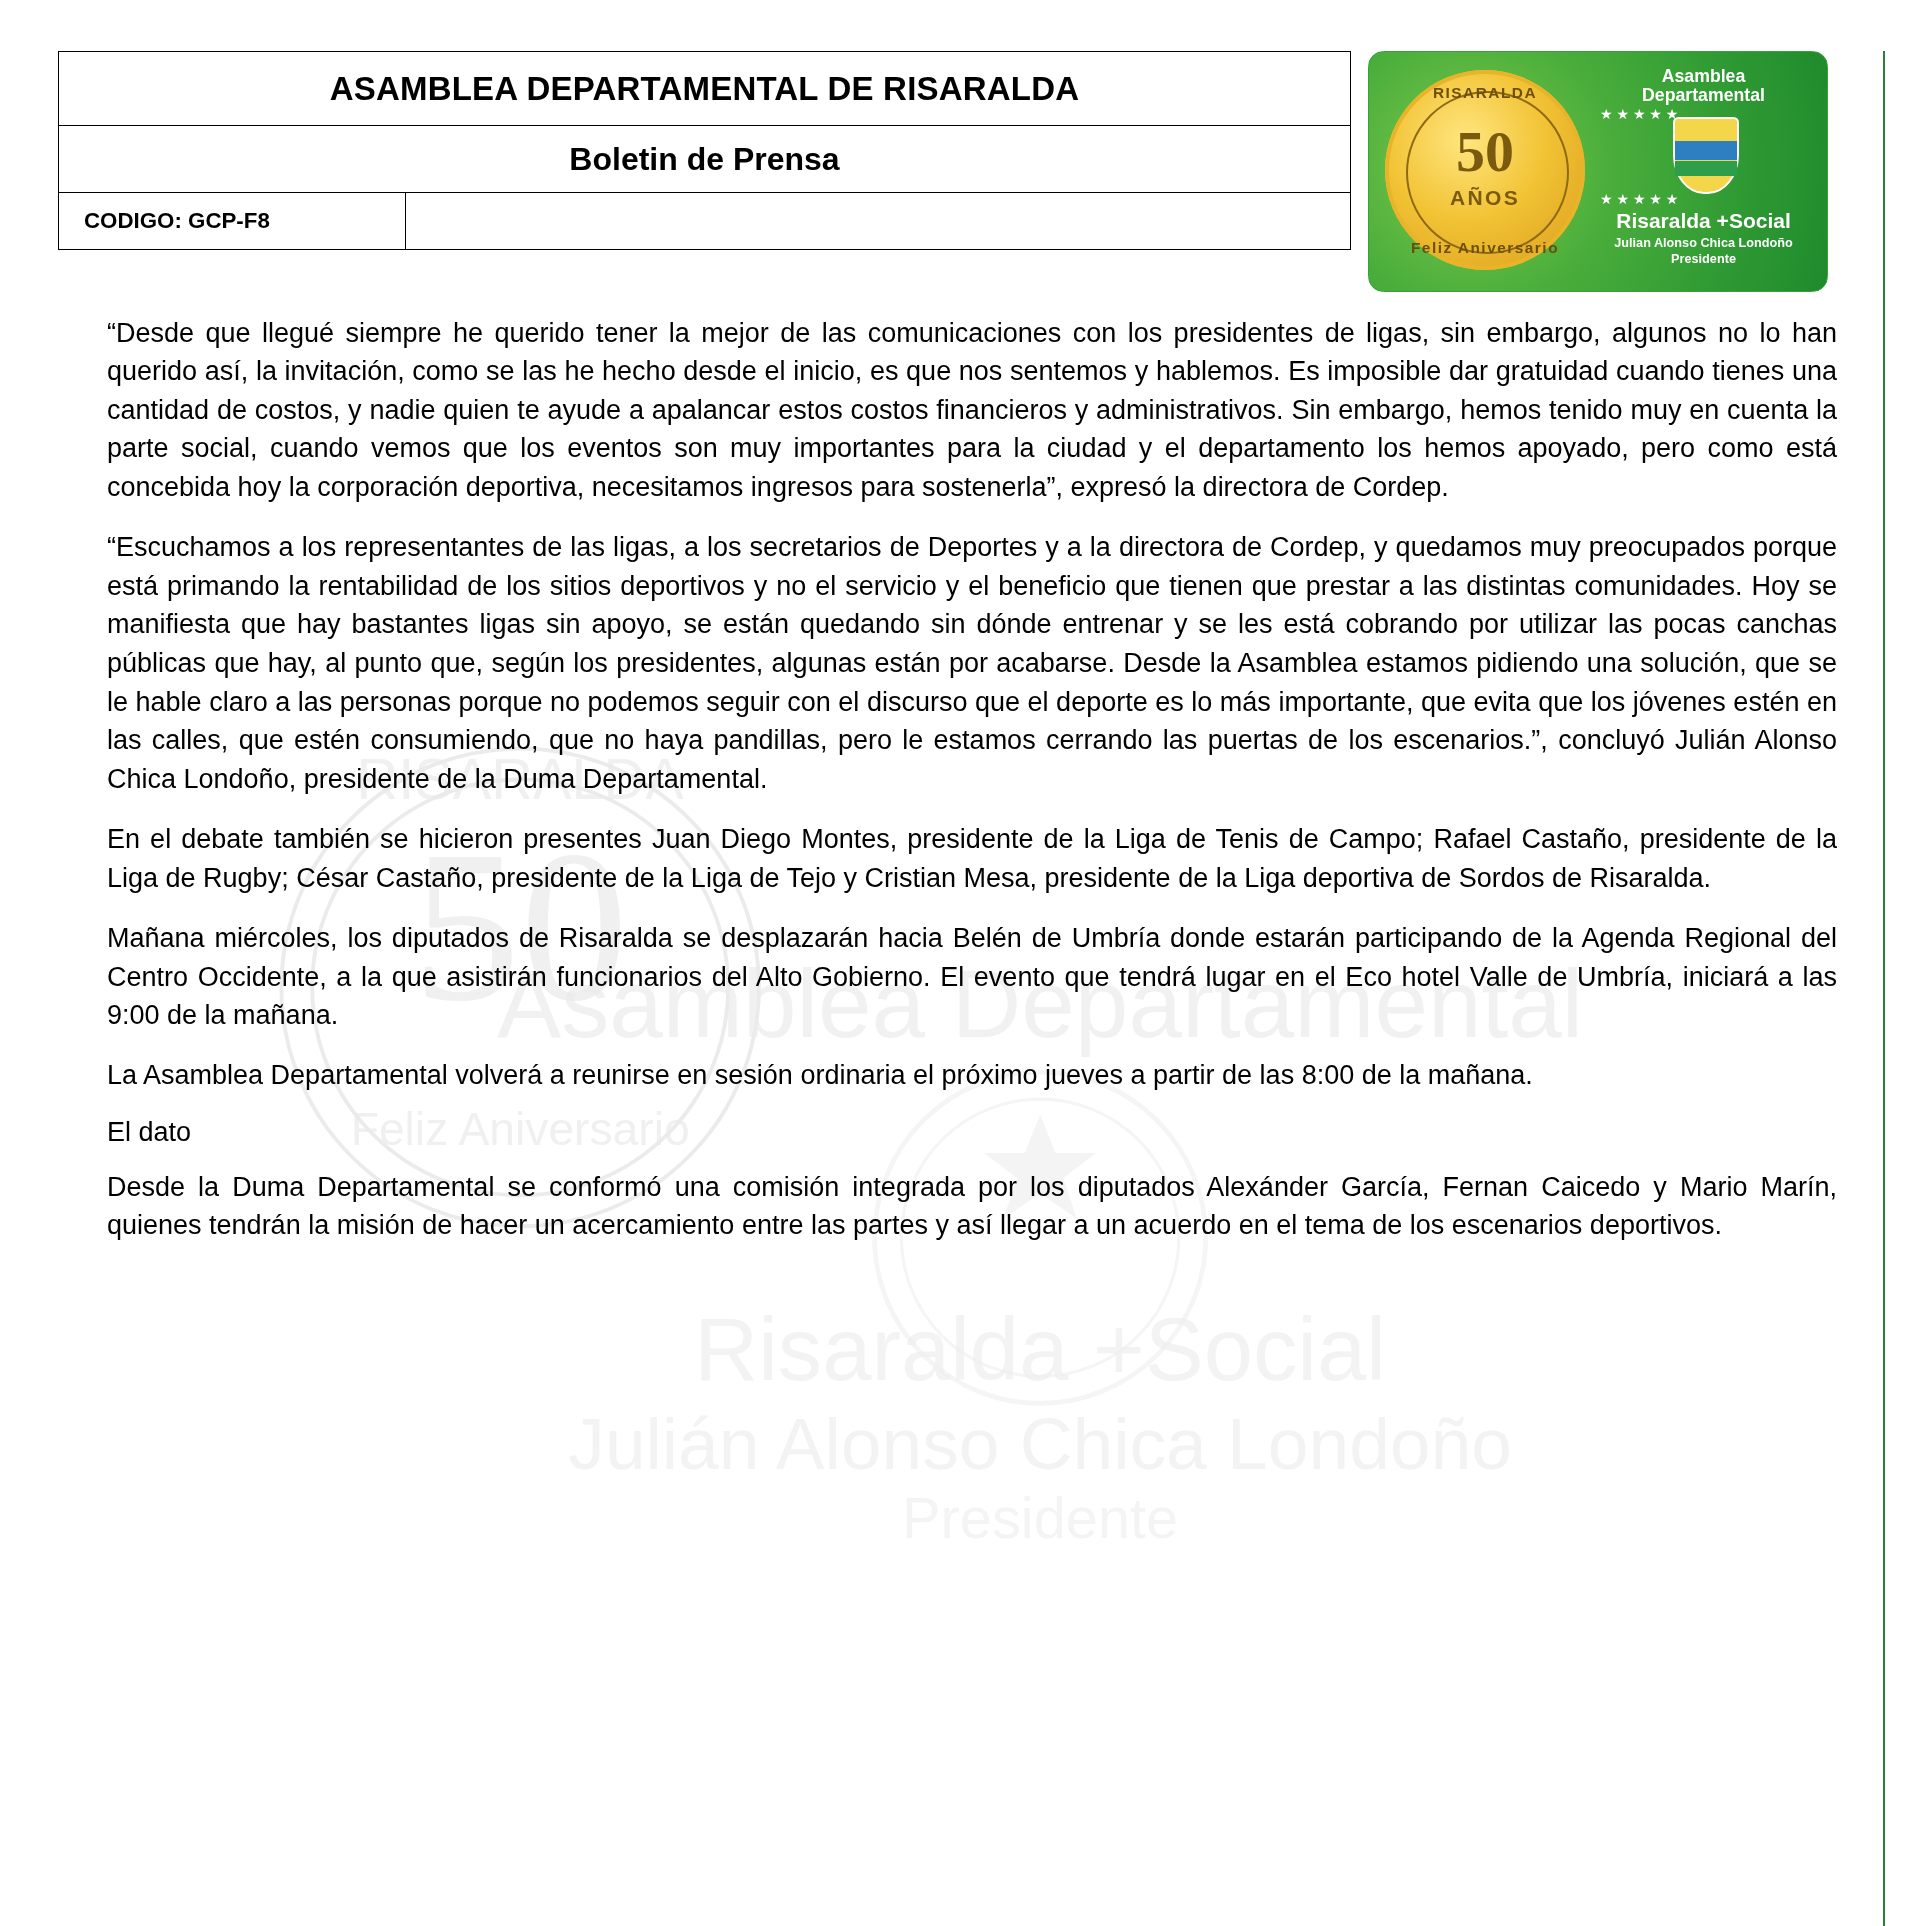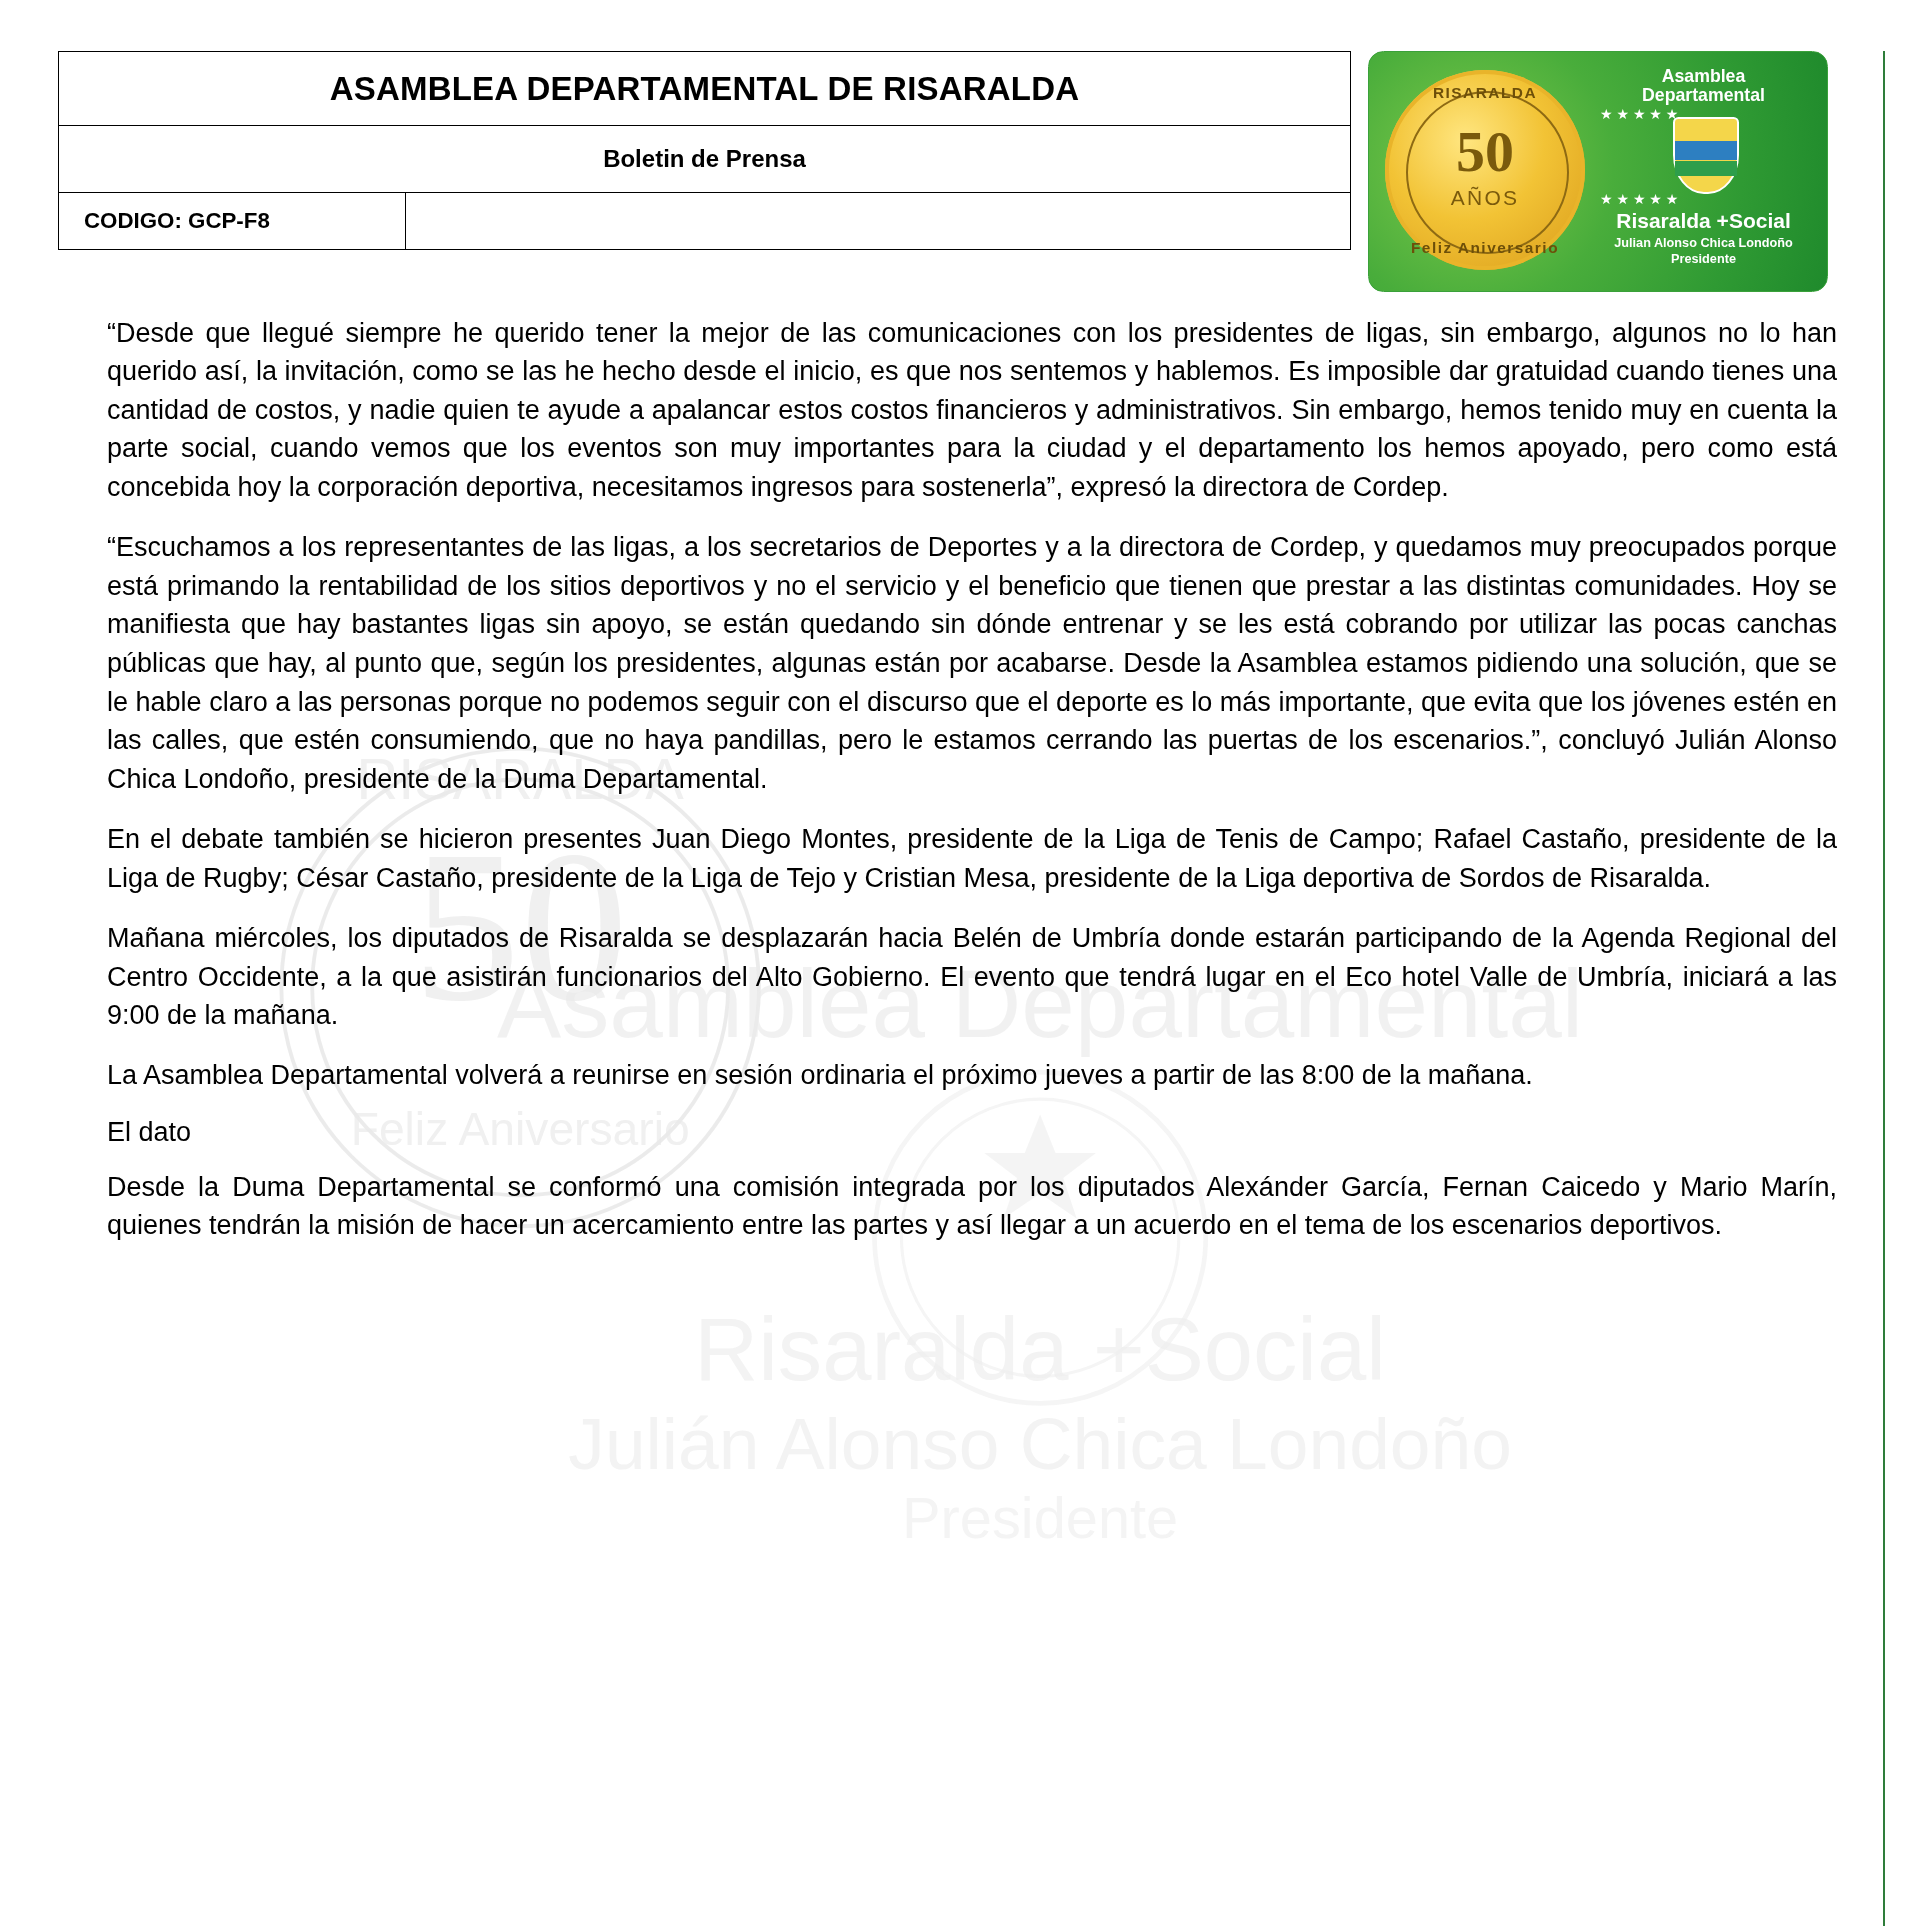--- a/index.html
+++ b/index.html
@@ -58,21 +58,21 @@
   .hdr-title {
     height: 71px;
     text-align: center;
     font-size: 33px;
     font-weight: bold;
     letter-spacing: 0.2px;
   }
   .hdr-sub {
     height: 64px;
     text-align: center;
-    font-size: 24px;
+    font-size: 32px;
     font-weight: bold;
   }
   .hdr-code {
     height: 54px;
     width: 320px;
     text-align: left;
     padding-left: 25px;
     font-size: 22.3px;
     font-weight: bold;
   }
@@ -119,21 +119,21 @@
     font-size: 58px;
     font-weight: bold;
     color: #7a5a0c;
     line-height: 1;
   }
   .logo .seal .anos {
     position: absolute;
     left: 0; right: 0; top: 116px;
     text-align: center;
     font-size: 21px;
-    font-weight: normal;
+    font-weight: bold;
     color: #7a5a0c;
     letter-spacing: 2.3px;
   }
   .logo .seal .arc-top,
   .logo .seal .arc-bottom {
     position: absolute;
     left: 0; right: 0;
     text-align: center;
     font-size: 15.4px;
     font-weight: bold;

